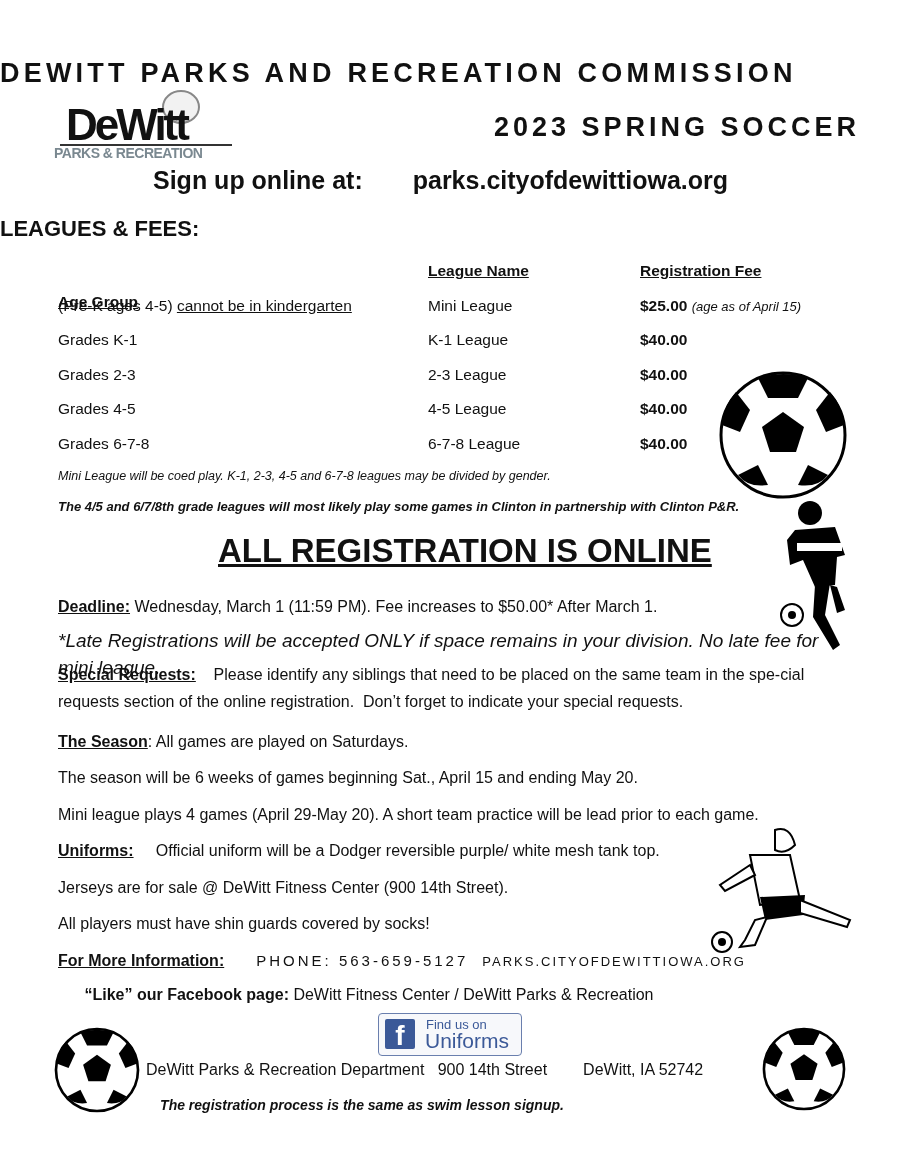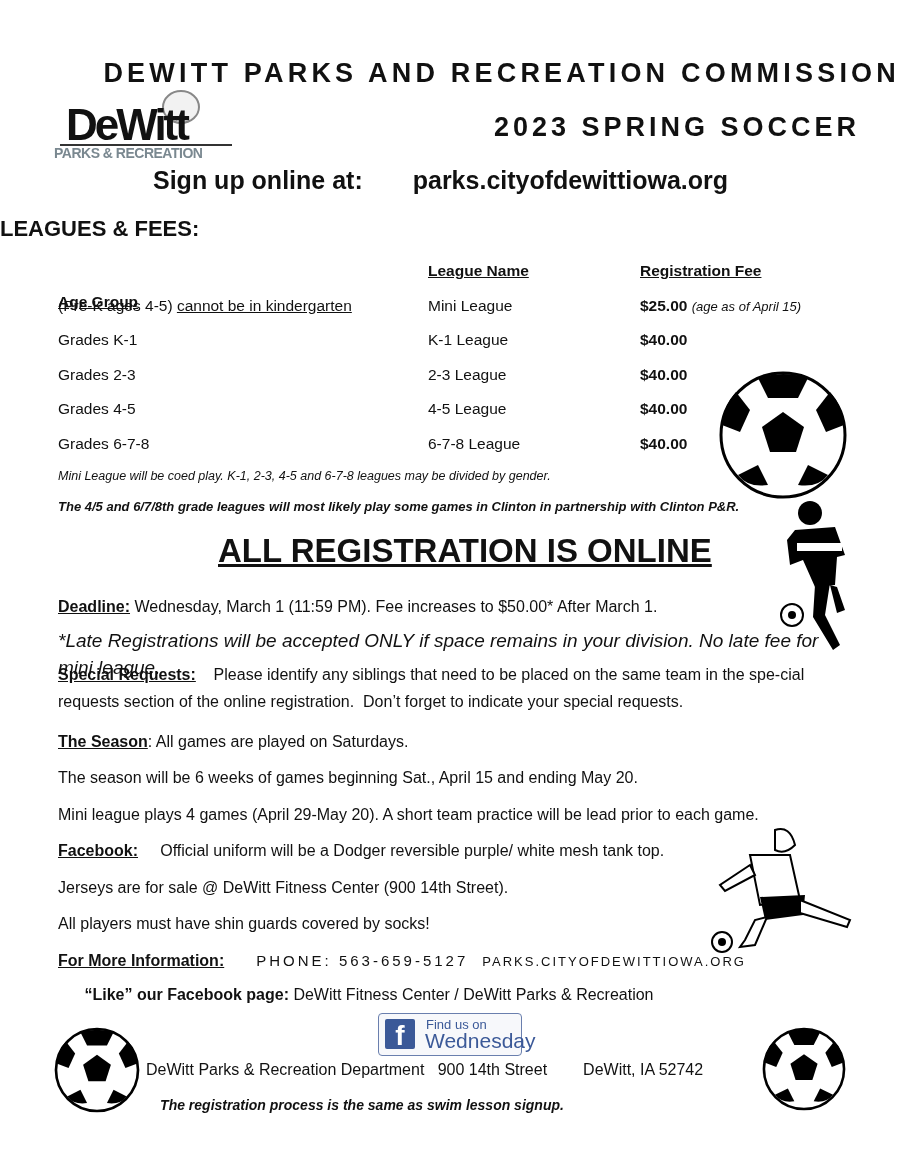--- a/index.html
+++ b/index.html
@@ -1,18 +1,18 @@
 <!DOCTYPE html>
 <html><head>
 <meta charset="utf-8">
 <style>
   html,body{margin:0;padding:0;background:#fff;}
   body{width:900px;height:1165px;position:relative;overflow:hidden;font-family:"Liberation Sans",sans-serif;color:#111;}
   .abs{position:absolute;}
-  .title1{top:58px;left:0;width:900px;text-align:right;font-weight:bold;font-size:27px;letter-spacing:4.2px;box-sizing:border-box;}
+  .title1{top:58px;left:0;width:900px;text-align:left;font-weight:bold;font-size:27px;letter-spacing:4.2px;box-sizing:border-box;}
   .title2{top:112px;left:494px;font-weight:bold;font-size:27px;letter-spacing:4px;}
   .logo{top:90px;left:52px;width:185px;height:70px;}
   .logo .dw{position:absolute;left:14px;top:10px;font-size:44px;font-weight:bold;letter-spacing:-3px;color:#111;}
   .logo .bar{position:absolute;left:8px;top:54px;width:172px;height:2px;background:#333;}
   .logo .pr{position:absolute;left:2px;top:55px;font-size:14px;font-weight:bold;color:#7a8890;letter-spacing:-0.5px;}
   .logo .tree{position:absolute;left:110px;top:0;width:34px;height:30px;border:2px solid #888;border-radius:50%;background:#f2f2f2;}
   .signup{top:166px;left:153px;font-size:25px;font-weight:bold;text-align:right;}
   .signup .url{margin-left:50px;}
   .leagues-h{top:216px;left:0;width:900px;text-align:left;font-size:22px;font-weight:bold;}
   .tbl{top:262px;left:58px;width:800px;font-size:15.5px;}
@@ -114,21 +114,21 @@
     </svg>
 </div>
 
 <div class="abs bigh">ALL REGISTRATION IS ONLINE</div>
 <div class="abs para" style="top:593px"><span class="u">Deadline:</span><span> Wednesday, March 1 (11:59 PM).  Fee increases to $50.00*  After March 1.</span></div>
 <div class="abs para small-it" style="top:627px">*Late Registrations will be accepted ONLY if space remains in your division.  No late fee for mini league.</div>
 <div class="abs para" style="top:661px"><span class="u">Special Requests:</span><span style="white-space:pre-wrap">    Please identify any siblings that need to be placed on the same team in the spe-cial requests section of the online registration.  Don’t forget to indicate your special requests.</span></div>
 <div class="abs para" style="top:728px"><span class="u">The Season</span><span>:  All games are played on Saturdays.</span></div>
 <div class="abs para" style="top:764px">The season will be 6 weeks of games beginning Sat., April 15 and ending May 20.</div>
 <div class="abs para" style="top:801px;width:800px">Mini league plays 4 games (April 29-May 20).   A short team practice will be lead prior to each game.</div>
-<div class="abs para" style="top:837px"><span class="u">Facebook:</span><span style="white-space:pre">     Official uniform will be a Dodger reversible purple/ white mesh tank top.</span></div>
+<div class="abs para" style="top:837px"><span class="u">Uniforms:</span><span style="white-space:pre">     Official uniform will be a Dodger reversible purple/ white mesh tank top.</span></div>
 <div class="abs para" style="top:874px">Jerseys are for sale @ DeWitt Fitness Center (900 14th Street).</div>
 <div class="abs para" style="top:910px">All players must have shin guards covered by socks!</div>
 <div class="abs para" style="top:947px;width:800px"><span class="u">For More Information:</span><span class="spaced" style="margin-left:32px">PHONE: 563-659-5127</span><span class="spaced2" style="margin-left:14px">PARKS.CITYOFDEWITTIOWA.ORG</span></div>
 
 <div class="abs" style="top:825px;left:705px;">
   <svg width="155" height="130" viewBox="0 0 155 130">
       <path d="M70,5 Q85,0 90,20 Q80,30 70,25 Z" fill="#fff" stroke="#000" stroke-width="2"></path>
       <path d="M45,30 L85,30 L95,75 L55,80 Z" fill="#fff" stroke="#000" stroke-width="2"></path>
       <path d="M55,72 L100,70 L98,90 L60,95 Z" fill="#000"></path>
       <path d="M95,75 L145,95 L142,102 L95,88 Z" fill="#fff" stroke="#000" stroke-width="2"></path>
@@ -136,21 +136,21 @@
       <path d="M45,40 L15,60 L20,66 L50,50 Z" fill="#fff" stroke="#000" stroke-width="2"></path>
       <circle cx="17" cy="117" r="10" fill="#fff" stroke="#000" stroke-width="2"></circle>
       <circle cx="17" cy="117" r="4" fill="#000"></circle>
     </svg>
 </div>
 
 <div class="abs fb-line"><b>“Like” our Facebook page:</b><span> DeWitt Fitness Center / DeWitt Parks &amp; Recreation</span></div>
 <div class="abs fb-badge">
   <div class="f">f</div>
   <div class="t1">Find us on</div>
-  <div class="t2">Wednesday</div>
+  <div class="t2">Uniforms</div>
 </div>
 <div class="abs" style="top:1027px;left:54px;">
   <svg width="86" height="86" viewBox="0 0 130 130">
       <circle cx="65" cy="65" r="62" fill="#fff" stroke="#000" stroke-width="4"></circle>
       <polygon points="65,42 86,57 78,82 52,82 44,57" fill="#000"></polygon>
       <path d="M40,8 Q65,0 90,8 L80,28 L50,28 Z" fill="#000"></path>
       <path d="M4,55 Q6,35 18,22 L32,40 L22,62 Z" fill="#000"></path>
       <path d="M126,55 Q124,35 112,22 L98,40 L108,62 Z" fill="#000"></path>
       <path d="M20,105 L40,95 L50,115 Q30,118 20,105Z" fill="#000"></path>
       <path d="M110,105 L90,95 L80,115 Q100,118 110,105Z" fill="#000"></path>

